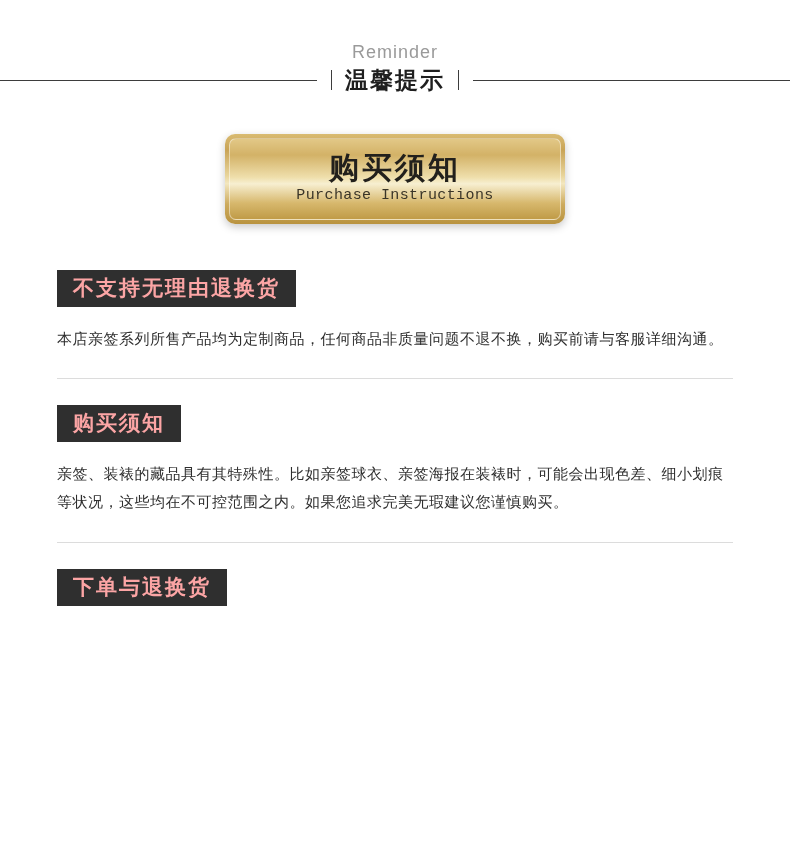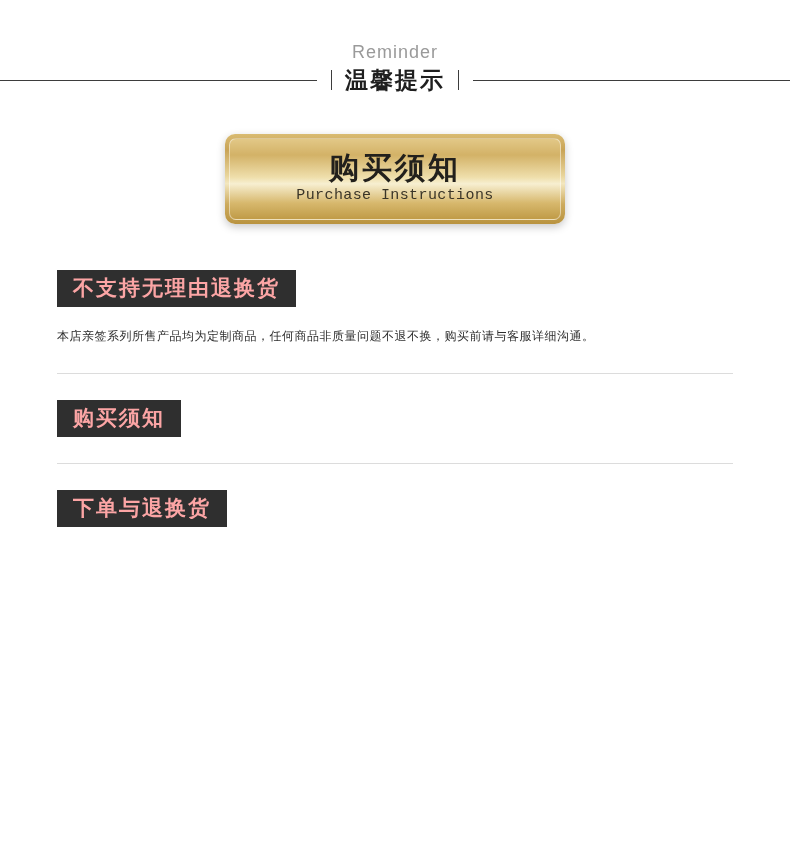--- a/index.html
+++ b/index.html
@@ -133,21 +133,21 @@
     background: #2f2f2f;
     color: #fca5a5;
     font-size: 21px;
     font-weight: bold;
     letter-spacing: 2px;
     padding: 7px 16px 9px 16px;
     line-height: 1;
   }
   .body-text {
     margin: 18px 0 0 0;
-    font-size: 12px;
+    font-size: 15px;
     line-height: 1.85;
     color: #2e2e2e;
     letter-spacing: 0.5px;
   }
   .divider {
     height: 1px;
     background: #dcdcdc;
     margin: 26px 0 26px 0;
   }
 </style>
@@ -182,20 +182,21 @@
 
     <div class="section">
       <div class="tag">不支持无理由退换货</div>
       <p class="body-text">本店亲签系列所售产品均为定制商品，任何商品非质量问题不退不换，购买前请与客服详细沟通。</p>
     </div>
 
     <div class="divider"></div>
 
     <div class="section">
       <div class="tag">购买须知</div>
+      <p class="body-text">亲签、装裱的藏品具有其特殊性。比如亲签球衣、亲签海报在装裱时，可能会出现色差、细小划痕等状况，这些均在不可控范围之内。如果您追求完美无瑕建议您谨慎购买。</p>
     </div>
 
     <div class="divider"></div>
 
     <div class="section">
       <div class="tag">下单与退换货</div>
     </div>
 
   </div>
 

